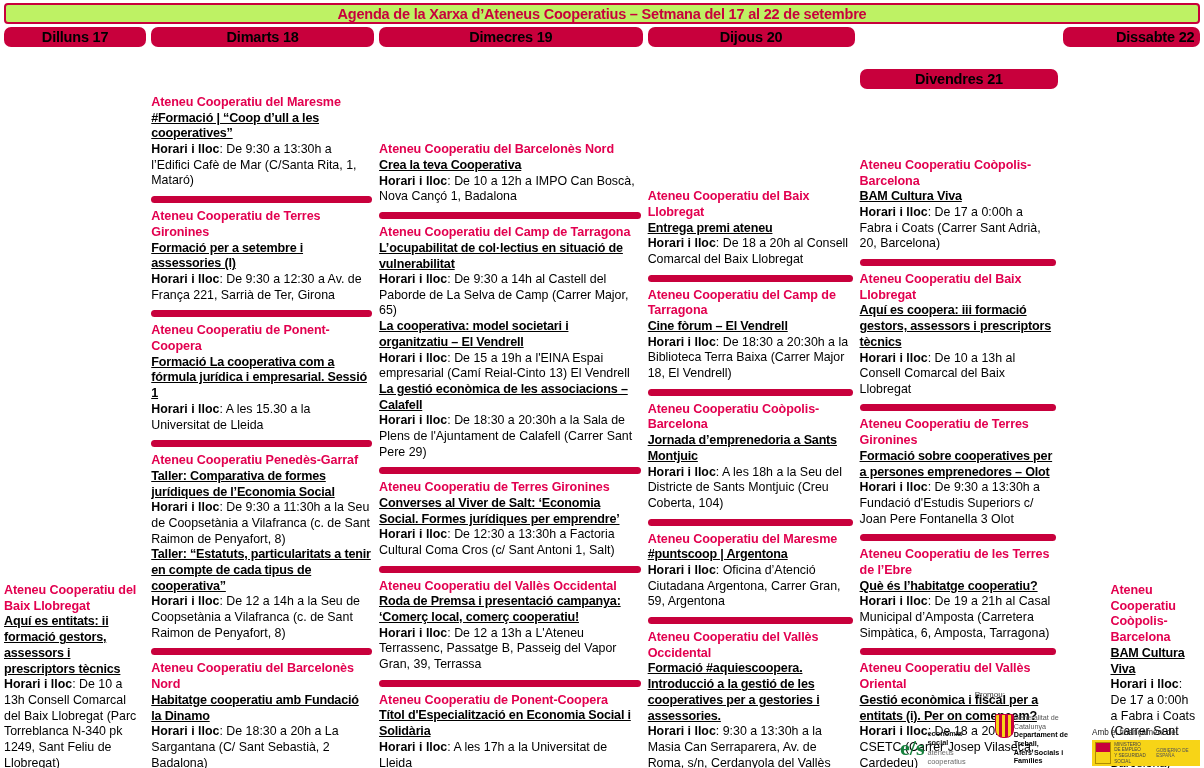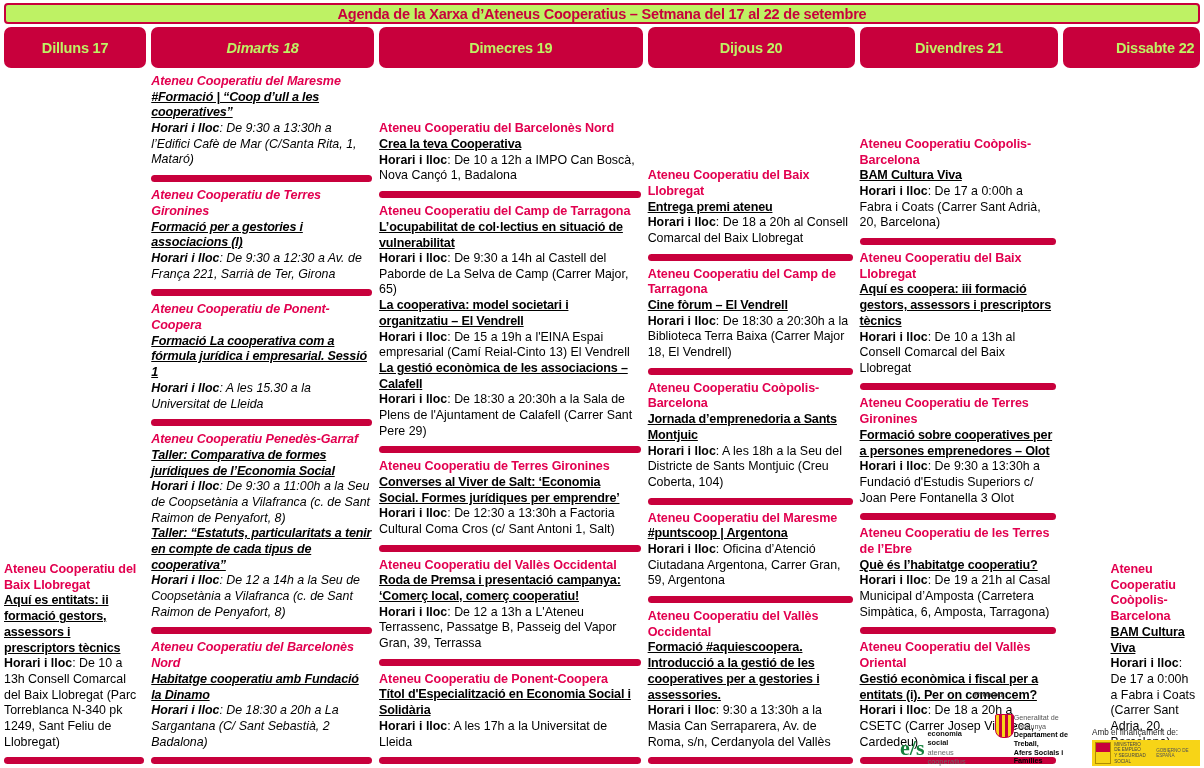--- a/index.html
+++ b/index.html
@@ -44,25 +44,25 @@
   }
 
   
   .days-row {
     display: flex;
     gap: 5px;
     margin-bottom: 6px;
   }
   .day-head {
     background: #c8003c;
-    color: #bef264;
+    color: #000000;
     font-weight: bold;
     font-size: 14.5px;
     border-radius: 7px;
-    height: 41px;
+    height: 20px;
     display: flex;
     align-items: center;
     justify-content: center;
     box-sizing: border-box;
     white-space: nowrap;
     letter-spacing: -0.2px;
   }
 
   
   .cols-row {
@@ -70,24 +70,24 @@
     gap: 5px;
     align-items: flex-end;
   }
   .col {
     box-sizing: border-box;
     padding-right: 2px;
   }
 
   
   .w1 { width: 143px; }
-  .w2 { width: 224px; font-style: italic; }
+  .w2 { width: 224px; }
   .w3 { width: 265px; }
   .w4 { width: 208px; }
-  .w5 { width: 200px; }
+  .w5 { width: 200px; margin-top: 42px; }
   .w6 { width: 137px; padding-left: 47px; }
 
   
   .event { margin-bottom: 0px; }
   .org {
     color: #e2004f;
     font-weight: bold;
     font-size: 12.6px;
     line-height: 1.25;
     letter-spacing: -0.1px;
@@ -198,38 +198,38 @@
           <div class="org">Ateneu Cooperatiu del Maresme</div>
           <div>
             <span class="evt-title">#Formació | “Coop d’ull a les cooperatives”</span>
             <div class="detail"><b>Horari i lloc</b>: <span>De 9:30 a 13:30h a l’Edifici Cafè de Mar (C/Santa Rita, 1, Mataró)</span></div>
           </div>
           <div class="divider"></div>
         </div>
         <div class="event">
           <div class="org">Ateneu Cooperatiu  de Terres Gironines</div>
           <div>
-            <span class="evt-title">Formació per a gestories i associacions (I)</span>
+            <span class="evt-title">Formació per a setembre i assessories (I)</span>
             <div class="detail"><b>Horari i lloc</b>: <span>De 9:30 a 12:30 a Av. de França 221, Sarrià de Ter, Girona</span></div>
           </div>
           <div class="divider"></div>
         </div>
         <div class="event">
           <div class="org">Ateneu Cooperatiu  de Ponent-Coopera</div>
           <div>
             <span class="evt-title">Formació La cooperativa com a fórmula jurídica i empresarial. Sessió 1</span>
             <div class="detail"><b>Horari i lloc</b>: <span>A les 15.30 a la Universitat de Lleida</span></div>
           </div>
           <div class="divider"></div>
         </div>
         <div class="event">
           <div class="org">Ateneu Cooperatiu Penedès-Garraf</div>
           <div>
             <span class="evt-title">Taller: Comparativa de formes jurídiques de l’Economia Social</span>
-            <div class="detail"><b>Horari i lloc</b>: <span>De 9:30 a 11:00h a la Seu de Coopsetània a Vilafranca (c. de Sant Raimon de Penyafort, 8)</span></div>
+            <div class="detail"><b>Horari i lloc</b>: <span>De 9:30 a 11:30h a la Seu de Coopsetània a Vilafranca (c. de Sant Raimon de Penyafort, 8)</span></div>
           </div>
           <div class="sub">
             <span class="evt-title">Taller: “Estatuts, particularitats a tenir en compte de cada tipus de cooperativa”</span>
             <div class="detail"><b>Horari i lloc</b>: <span>De 12 a 14h a la Seu de Coopsetània a Vilafranca (c. de Sant Raimon de Penyafort, 8)</span></div>
           </div>
           <div class="divider"></div>
         </div>
         <div class="event">
           <div class="org">Ateneu Cooperatiu del Barcelonès Nord</div>
           <div>

